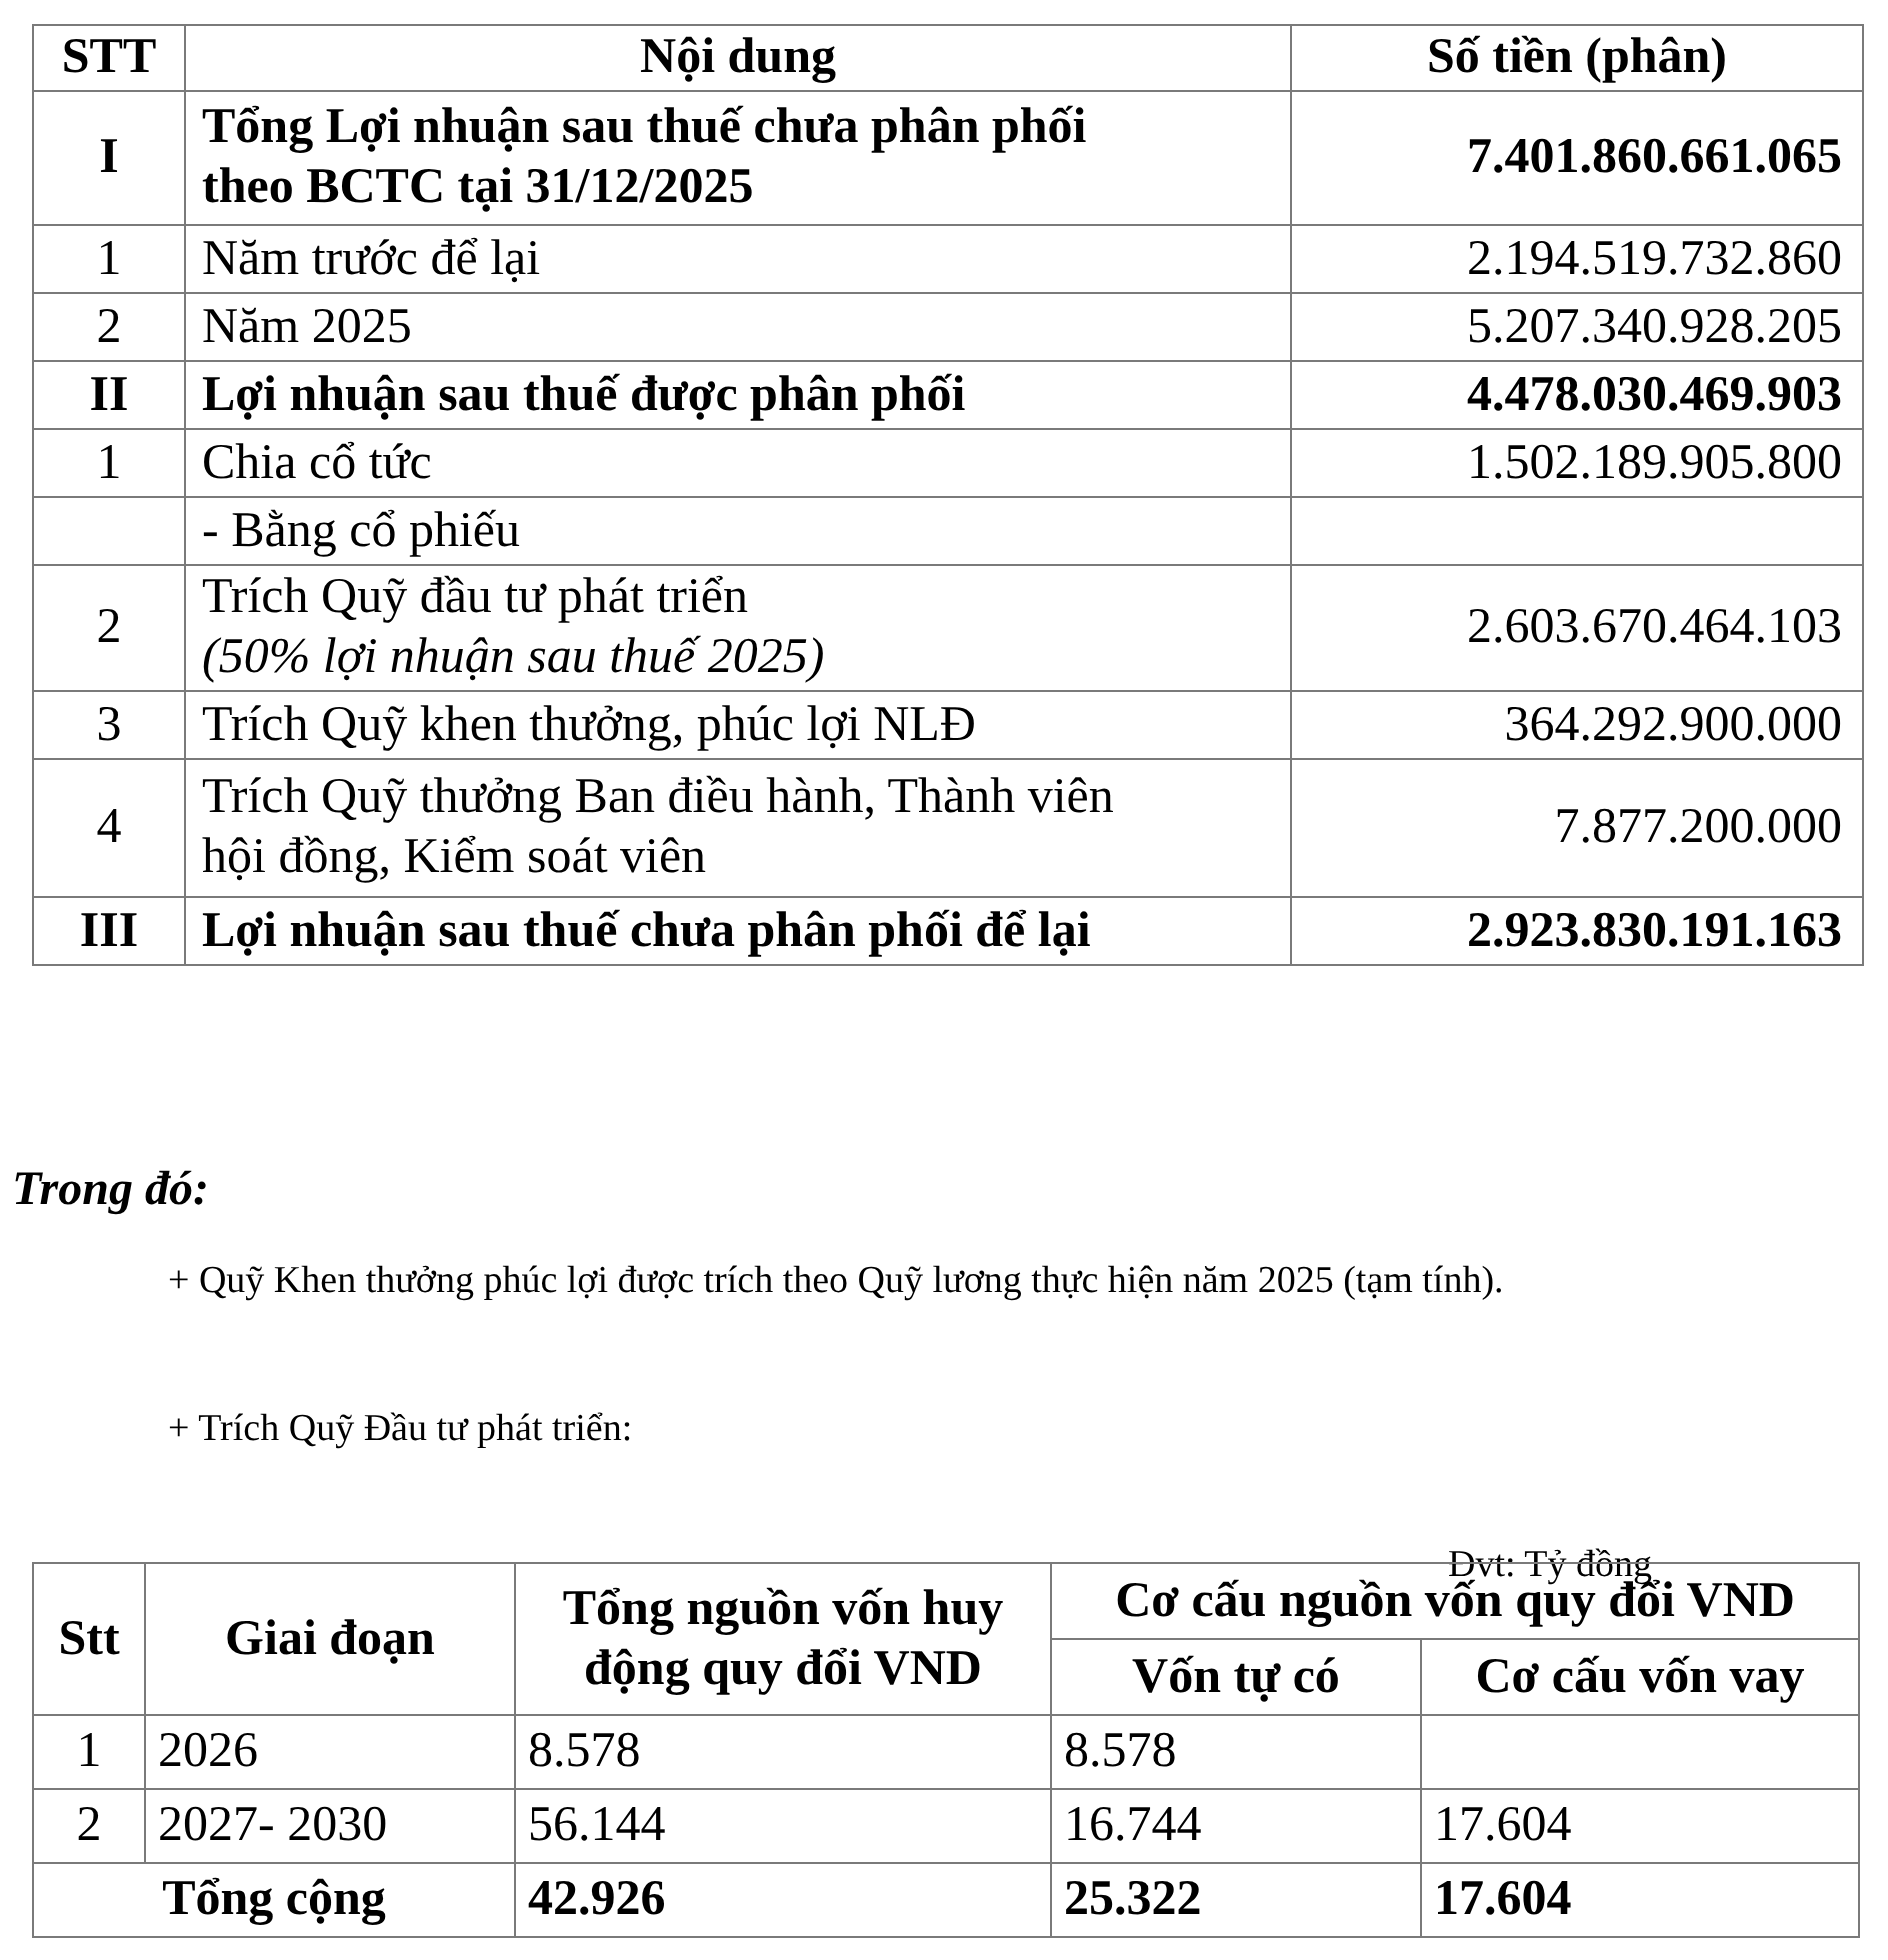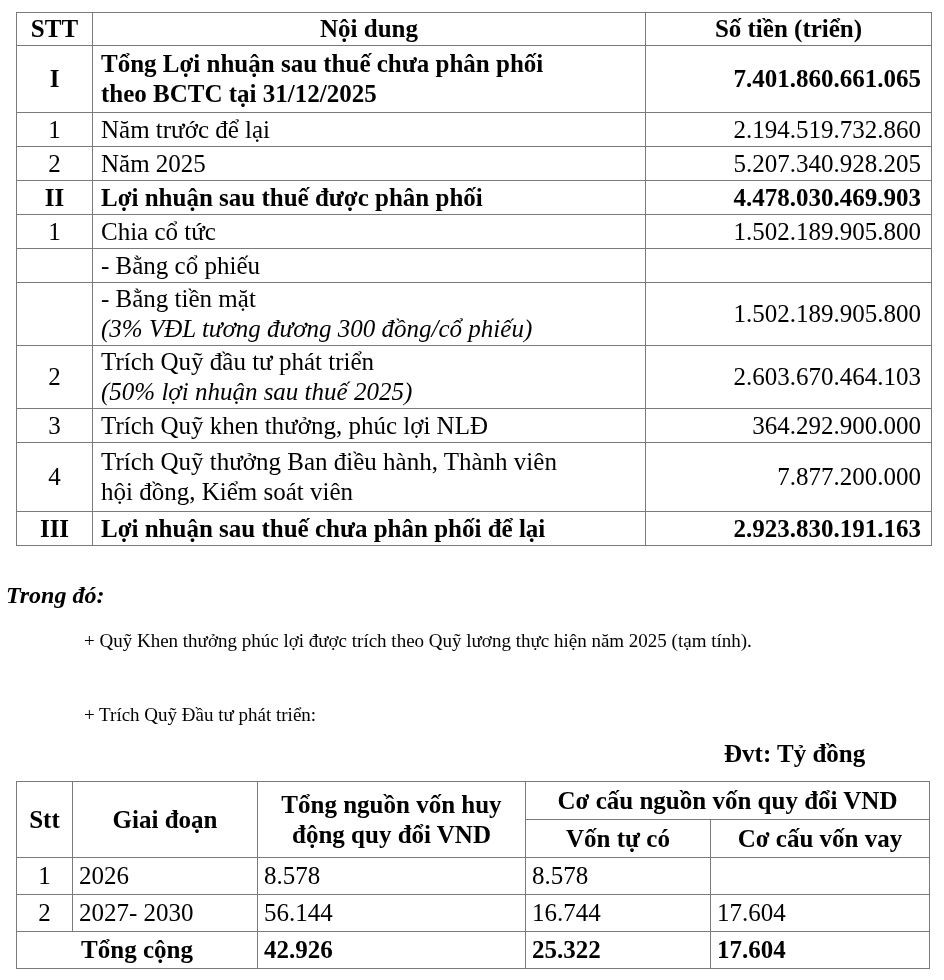--- a/index.html
+++ b/index.html
@@ -37,21 +37,21 @@
       position: absolute; left: 6px; top: 582px;
       font-size: 24px; font-weight: bold; font-style: italic;
     }
     .para {
       position: absolute; left: 84px; width: 836px;
       font-size: 19px; line-height: 33px; text-align: justify;
     }
     #p1 { top: 624px; }
     #p2 { top: 698px; }
     .unit {
-      position: absolute; left: 724px; top: 740px; font-size: 25px; font-weight: bold;
+      position: absolute; left: 724px; top: 772px; font-size: 19px;
     }
 
     #t2 { left: 16px; top: 781px; width: 913px; }
     #t2 col.d1 { width: 56px; }
     #t2 col.d2 { width: 185px; }
     #t2 col.d3 { width: 268px; }
     #t2 col.d4 { width: 185px; }
     #t2 col.d5 { width: 219px; }
     #t2 th { font-weight: bold; text-align: center; }
     #t2 .hr1 th, #t2 .hr2 th { height: 37px; }
@@ -67,21 +67,21 @@
 <table id="t1">
   <colgroup>
       <col class="c1">
       <col class="c2">
       <col class="c3">
     </colgroup>
   <tbody>
       <tr class="h">
     <th>STT</th>
     <th>Nội dung</th>
-    <th>Số tiền (triển)</th>
+    <th>Số tiền (phân)</th>
   </tr>
   <tr class="r1 b">
     <td class="stt b">I</td>
     <td class="desc b"><span>Tổng Lợi nhuận sau thuế chưa phân phối</span><br><span>theo BCTC tại 31/12/2025</span></td>
     <td class="amt b">7.401.860.661.065</td>
   </tr>
   <tr class="rs">
     <td class="stt">1</td>
     <td class="desc">Năm trước để lại</td>
     <td class="amt">2.194.519.732.860</td>
@@ -98,25 +98,20 @@
   </tr>
   <tr class="rs">
     <td class="stt">1</td>
     <td class="desc">Chia cổ tức</td>
     <td class="amt">1.502.189.905.800</td>
   </tr>
   <tr class="rs">
     <td class="stt"></td>
     <td class="desc">- Bằng cổ phiếu</td>
     <td class="amt"></td>
-  </tr>
-  <tr class="r2">
-    <td class="stt"></td>
-    <td class="desc"><span>- Bằng tiền mặt</span><br><span class="i">(3% VĐL tương đương 300 đồng/cổ phiếu)</span></td>
-    <td class="amt">1.502.189.905.800</td>
   </tr>
   <tr class="r2">
     <td class="stt">2</td>
     <td class="desc"><span>Trích Quỹ đầu tư phát triển</span><br><span class="i">(50% lợi nhuận sau thuế 2025)</span></td>
     <td class="amt">2.603.670.464.103</td>
   </tr>
   <tr class="rs">
     <td class="stt">3</td>
     <td class="desc">Trích Quỹ khen thưởng, phúc lợi NLĐ</td>
     <td class="amt">364.292.900.000</td>

